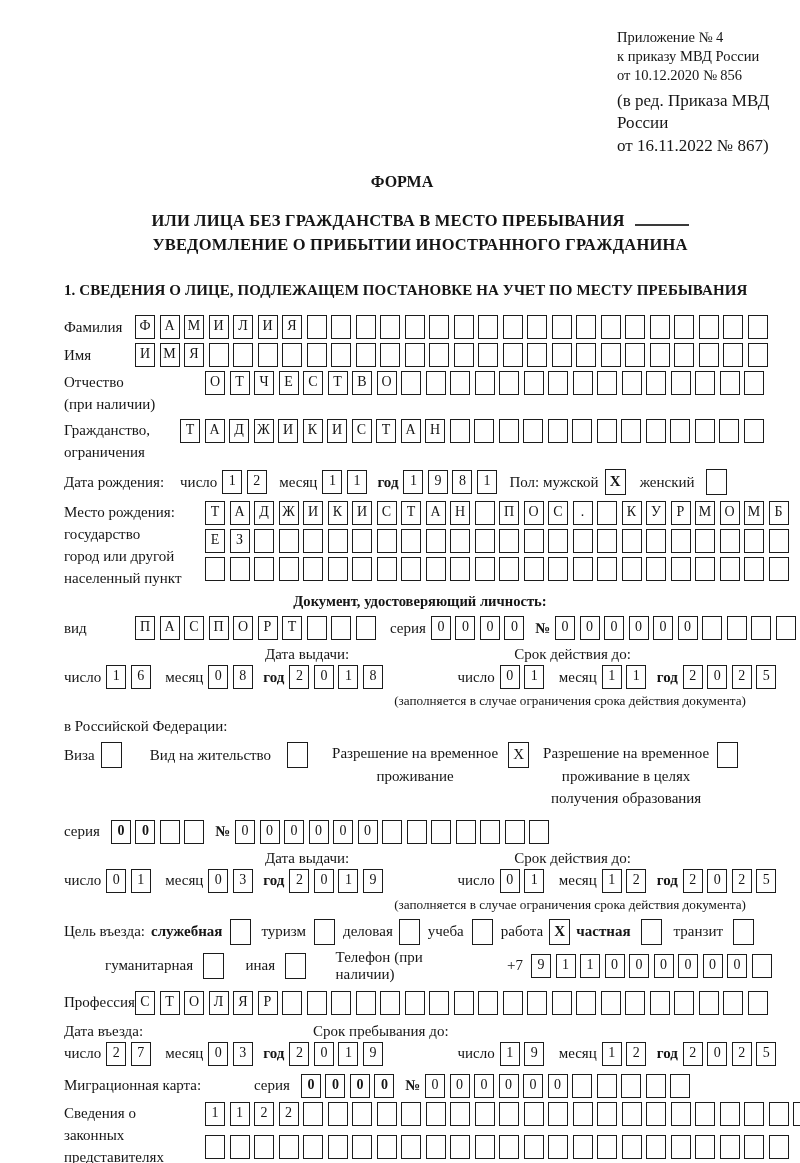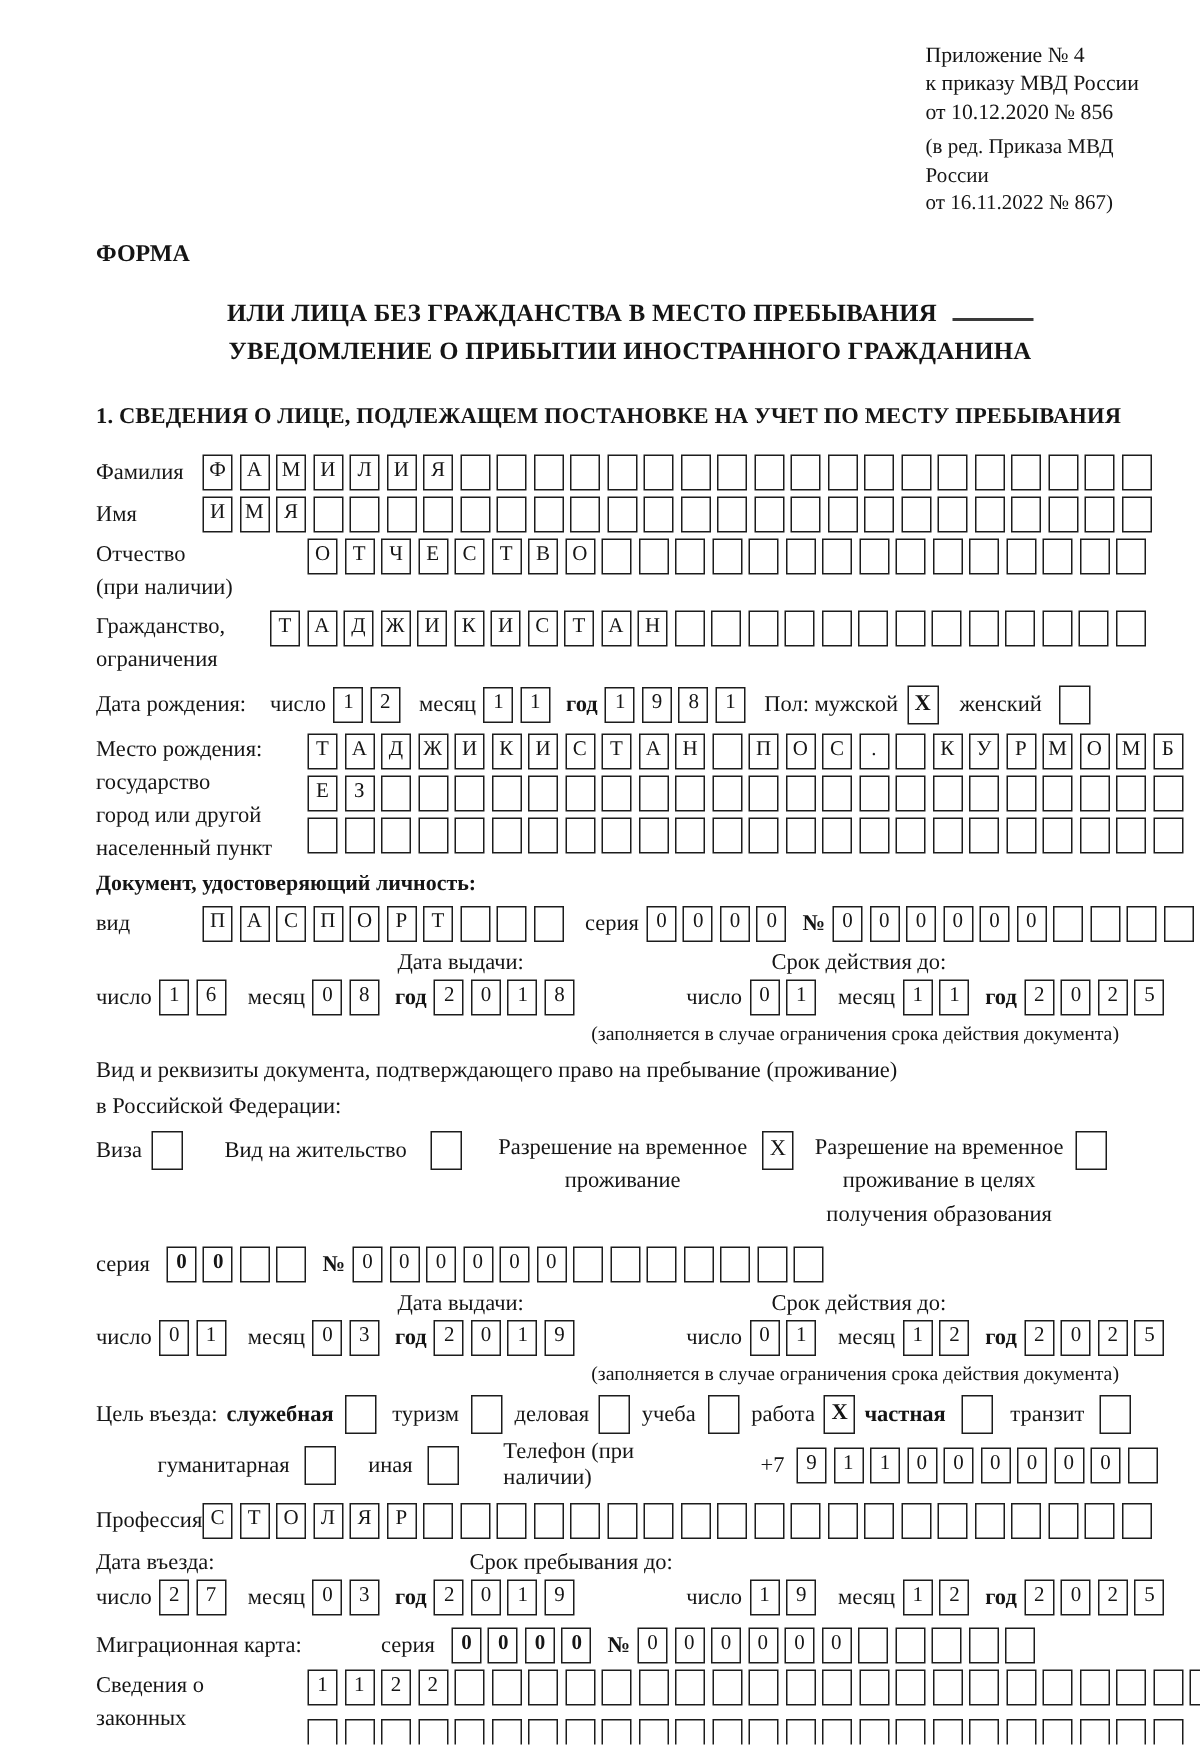--- a/index.html
+++ b/index.html
@@ -21,26 +21,26 @@
   .w141{width:141px;flex:none;line-height:22px;}
   .lblcol div{line-height:22px;}
   .hdr{display:flex;font-size:15px;margin:6px 0 2px 0;}
   .note{font-size:13.2px;text-align:right;padding-right:30px;margin:1px 0 6px 0;}
   .ml6{margin-left:6px;font-weight:bold;} .ml8{margin-left:8px;} .ml10{margin-left:10px;}
   .ml12{margin-left:12px;text-align:right;} .ml14{margin-left:14px;} .ml16{margin-left:16px;}
   .ml22{margin-left:22px;} .ml24{margin-left:24px;} .ml26{margin-left:26px;}
   .ml28{margin-left:28px;} .ml30{margin-left:30px;}
   .dlbl{margin-right:5px;}
   .appendix{margin-left:553px;font-size:14.5px;line-height:1.32;}
-  .amendment{margin-left:553px;font-size:14px;line-height:1.3;margin-top:5px;}
-  .forma{font-weight:bold;text-align:left;padding-right:36px;font-size:16px;margin-top:16px;}
+  .amendment{margin-left:553px;font-size:17px;line-height:1.3;margin-top:5px;}
+  .forma{font-weight:bold;text-align:center;padding-right:36px;font-size:16px;margin-top:16px;}
   .title{text-align:center;font-weight:bold;font-size:16.5px;line-height:1.5;margin-top:18px;letter-spacing:.2px;}
   .blankline{display:inline-block;width:54px;border-bottom:2.4px solid #3a3a3a;margin-left:10px;}
   .sect{font-weight:bold;font-size:15px;margin-top:24px;margin-bottom:16px;letter-spacing:.1px;}
-  .centerbold{font-weight:bold;font-size:14.6px;text-align:left;margin:4px 0 6px 0;}
+  .centerbold{font-weight:bold;font-size:14.6px;text-align:center;margin:4px 0 6px 0;}
   .ctr{text-align:center;line-height:1.5;}
 </style>
 </head>
 <body>
 
 <div class="page">
 
   <div class="appendix">
     <div>Приложение № 4</div>
     <div>к приказу МВД России</div>
@@ -386,21 +386,20 @@
         <span class="box">2</span>
         <span class="box">0</span>
         <span class="box">2</span>
         <span class="box">5</span>
       </span>
   </div>
 
   <div class="note">(заполняется в случае ограничения срока действия документа)</div>
 
   <div style="line-height:1.55;margin-bottom:4px;">
-    <div>Вид и реквизиты документа, подтверждающего право на пребывание (проживание)</div>
     <div>в Российской Федерации:</div>
   </div>
 
   <div class="rt">
     <span style="line-height:26px;">Виза</span>
     <span class="cbox ml6"></span>
     <span class="ml28" style="line-height:26px;">Вид на жительство</span>
     <span class="cbox ml16"></span>
     <div class="ctr ml24">
       <div>Разрешение на временное</div>

